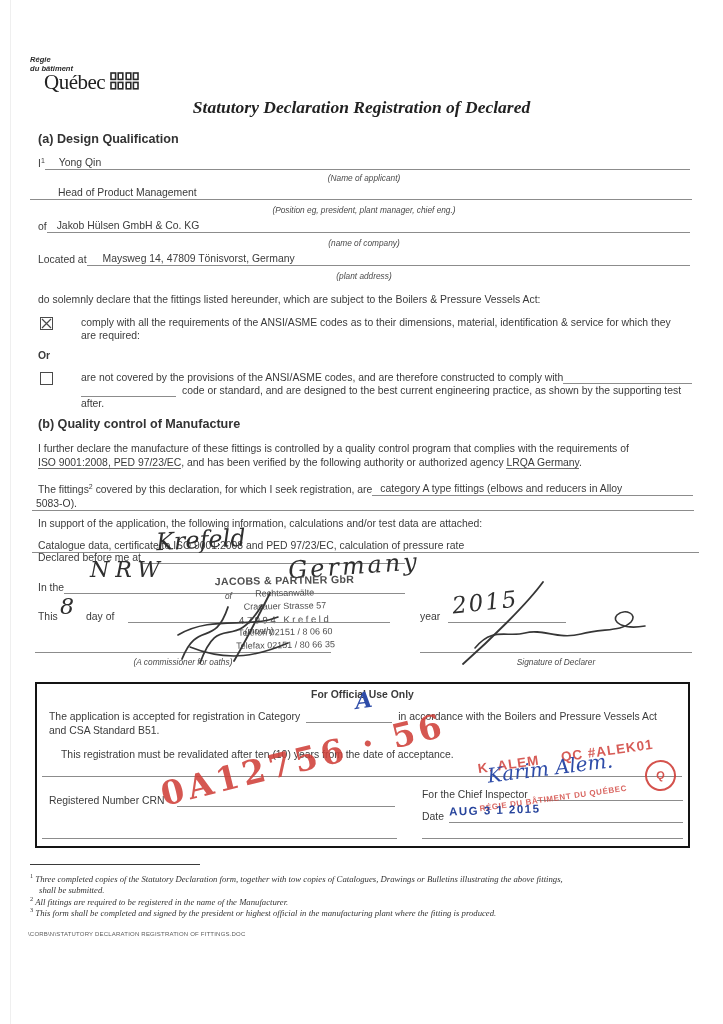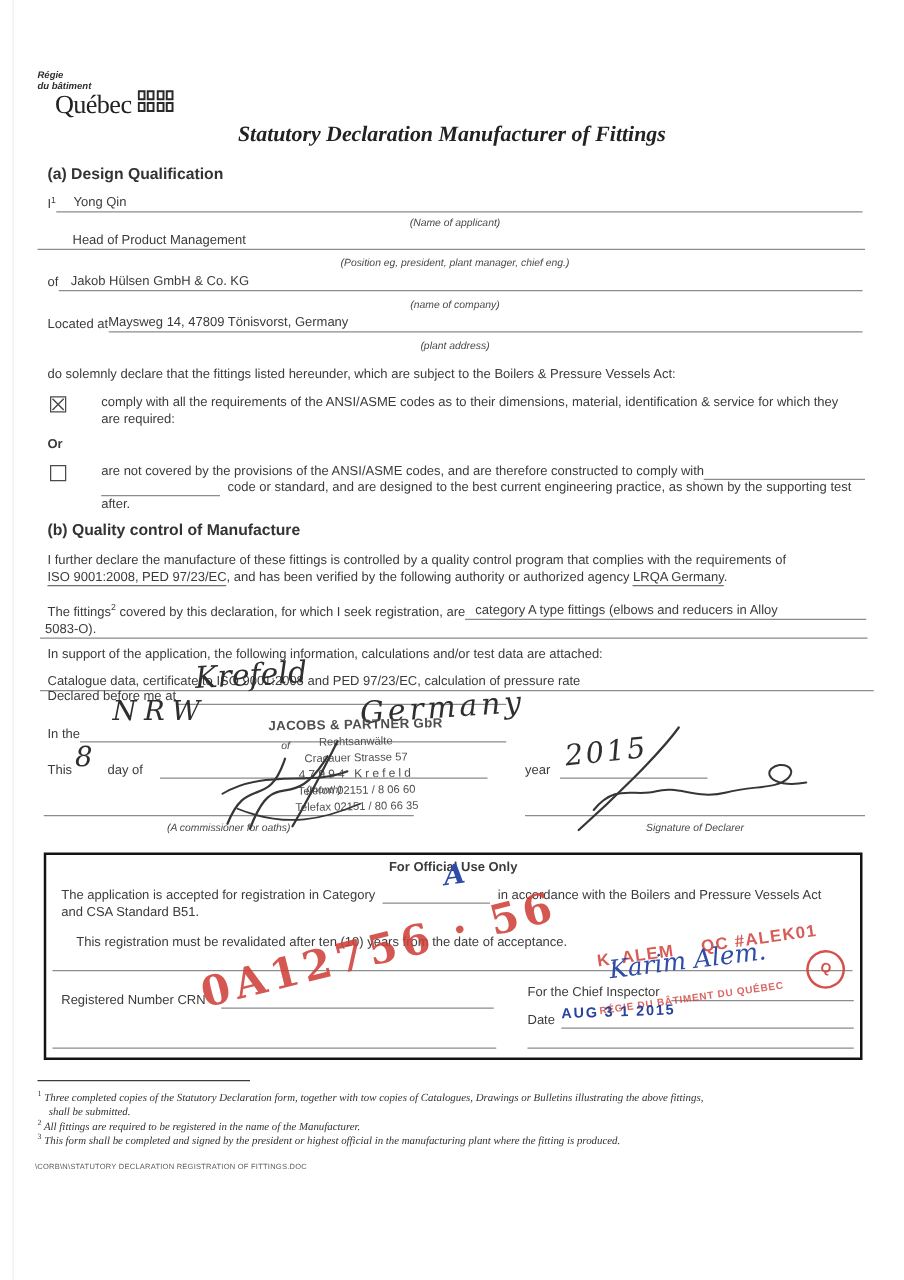--- a/index.html
+++ b/index.html
@@ -56,21 +56,21 @@
             <rect x="1" y="10.4" width="4.6" height="6.4"></rect>
               <rect x="8.2" y="10.4" width="4.6" height="6.4"></rect>
             <rect x="16.2" y="10.4" width="4.6" height="6.4"></rect>
               <rect x="23.4" y="10.4" width="4.6" height="6.4"></rect>
           </g>
         </svg>
       </span>
     </div>
   </div>
 
-  <div class="abs title" style="left:0;top:101px;">Statutory Declaration Manufacturer of Fittings</div>
+  <div class="abs title" style="left:0;top:101px;">Statutory Declaration Registration of Declared</div>
 
   <div class="abs hdg" style="left:38px;top:133px;">(a) Design Qualification</div>
 
   <div class="abs row" style="left:38px;top:154px;width:652px;">
     <span><span>I</span><sup>1</sup></span>
     <span class="fill" style="padding-left:14px;">Yong Qin</span>
   </div>
   <div class="abs cap" style="left:38px;top:172px;width:652px;">(Name of applicant)</div>
 
   <div class="abs row" style="left:30px;top:186px;width:662px;">
@@ -79,21 +79,21 @@
   <div class="abs cap" style="left:38px;top:204px;width:652px;">(Position eg, president, plant manager, chief eng.)</div>
 
   <div class="abs row" style="left:38px;top:219px;width:652px;">
     <span>of</span>
     <span class="fill" style="padding-left:10px;">Jakob Hülsen GmbH &amp; Co. KG</span>
   </div>
   <div class="abs cap" style="left:38px;top:237px;width:652px;">(name of company)</div>
 
   <div class="abs row" style="left:38px;top:252px;width:652px;">
     <span>Located at</span>
-    <span class="fill" style="">Maysweg 14, 47809 Tönisvorst, Germany</span>
+    <span class="fill" style="padding-left:16px;">Maysweg 14, 47809 Tönisvorst, Germany</span>
   </div>
   <div class="abs cap" style="left:38px;top:270px;width:652px;">(plant address)</div>
 
   <div class="abs" style="left:38px;top:293px;width:655px;">do solemnly declare that the fittings listed hereunder, which are subject to the Boilers &amp; Pressure Vessels Act:</div>
 
   <div class="abs" style="left:40px;top:316px;width:652px;display:flex;">
     <span class="cb">
       <svg width="11" height="11" viewBox="0 0 11 11">
           <path d="M1 1 L10 10 M10 1 L1 10" stroke="#4a4a4a" stroke-width="1.2" fill="none"></path>
         </svg>

